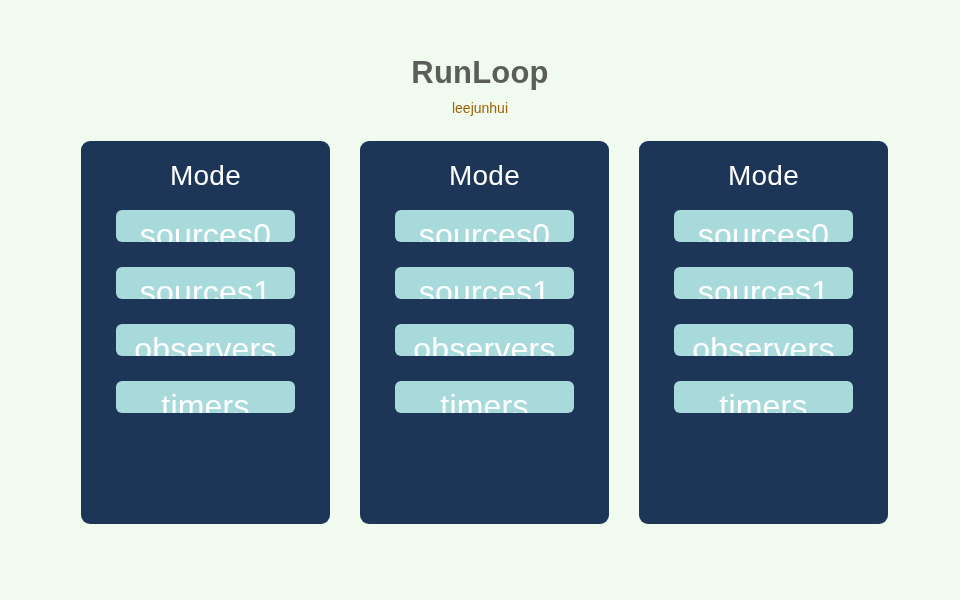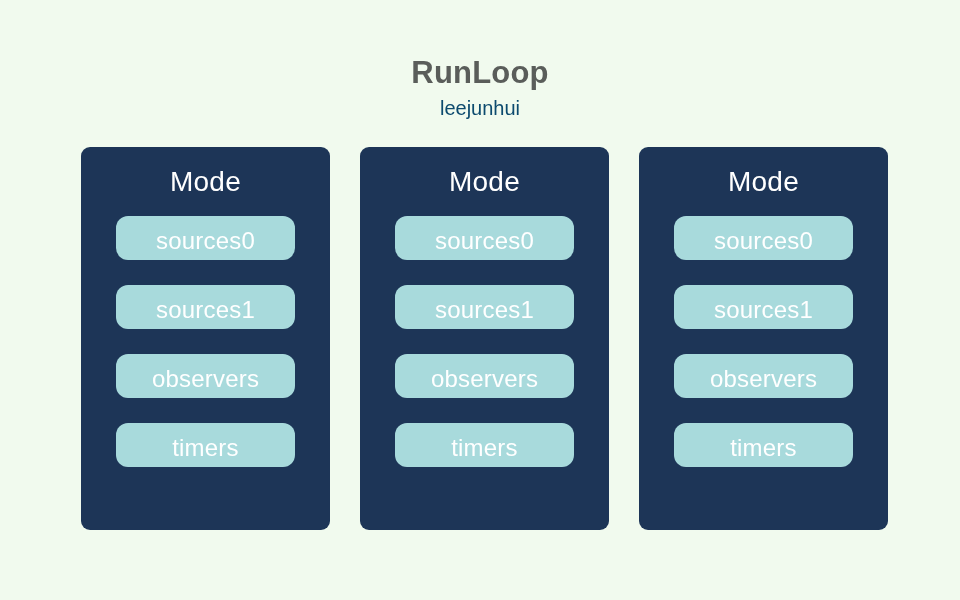--- a/index.html
+++ b/index.html
@@ -33,31 +33,31 @@
   }
   .diagram-title {
     font-size: 31px;
     font-weight: 700;
     color: #5a5d5a;
     line-height: 38px;
     letter-spacing: 0.2px;
     margin: 0;
   }
   .diagram-subtitle {
-    font-size: 20px;
+    font-size: 14px;
     font-weight: 400;
-    color: #0c4a6e;
+    color: #a16207;
     line-height: 20px;
     margin: 6px 0 0 0;
   }
 
   
   .panel-row {
     position: absolute;
-    top: 147px;
+    top: 141px;
     left: 81px;
     width: 807px;
     height: 383px;
     display: flex;
     justify-content: space-between;
   }
 
   .mode-panel {
     width: 249px;
     height: 383px;
@@ -81,25 +81,25 @@
   }
 
   .panel-items {
     display: flex;
     flex-direction: column;
     gap: 25px;
     flex: 1;
   }
 
   .panel-item {
-    height: 44px;
+    height: 32px;
     background: #a8dadc;
-    border-radius: 12px;
+    border-radius: 6px;
     color: #ffffff;
-    font-size: 24px;
+    font-size: 32px;
     font-weight: 400;
     line-height: 50px;
     text-align: center;
     letter-spacing: 0.2px;
     box-sizing: border-box;
     white-space: nowrap;
     overflow: hidden;
   }
 </style>
 </head>

